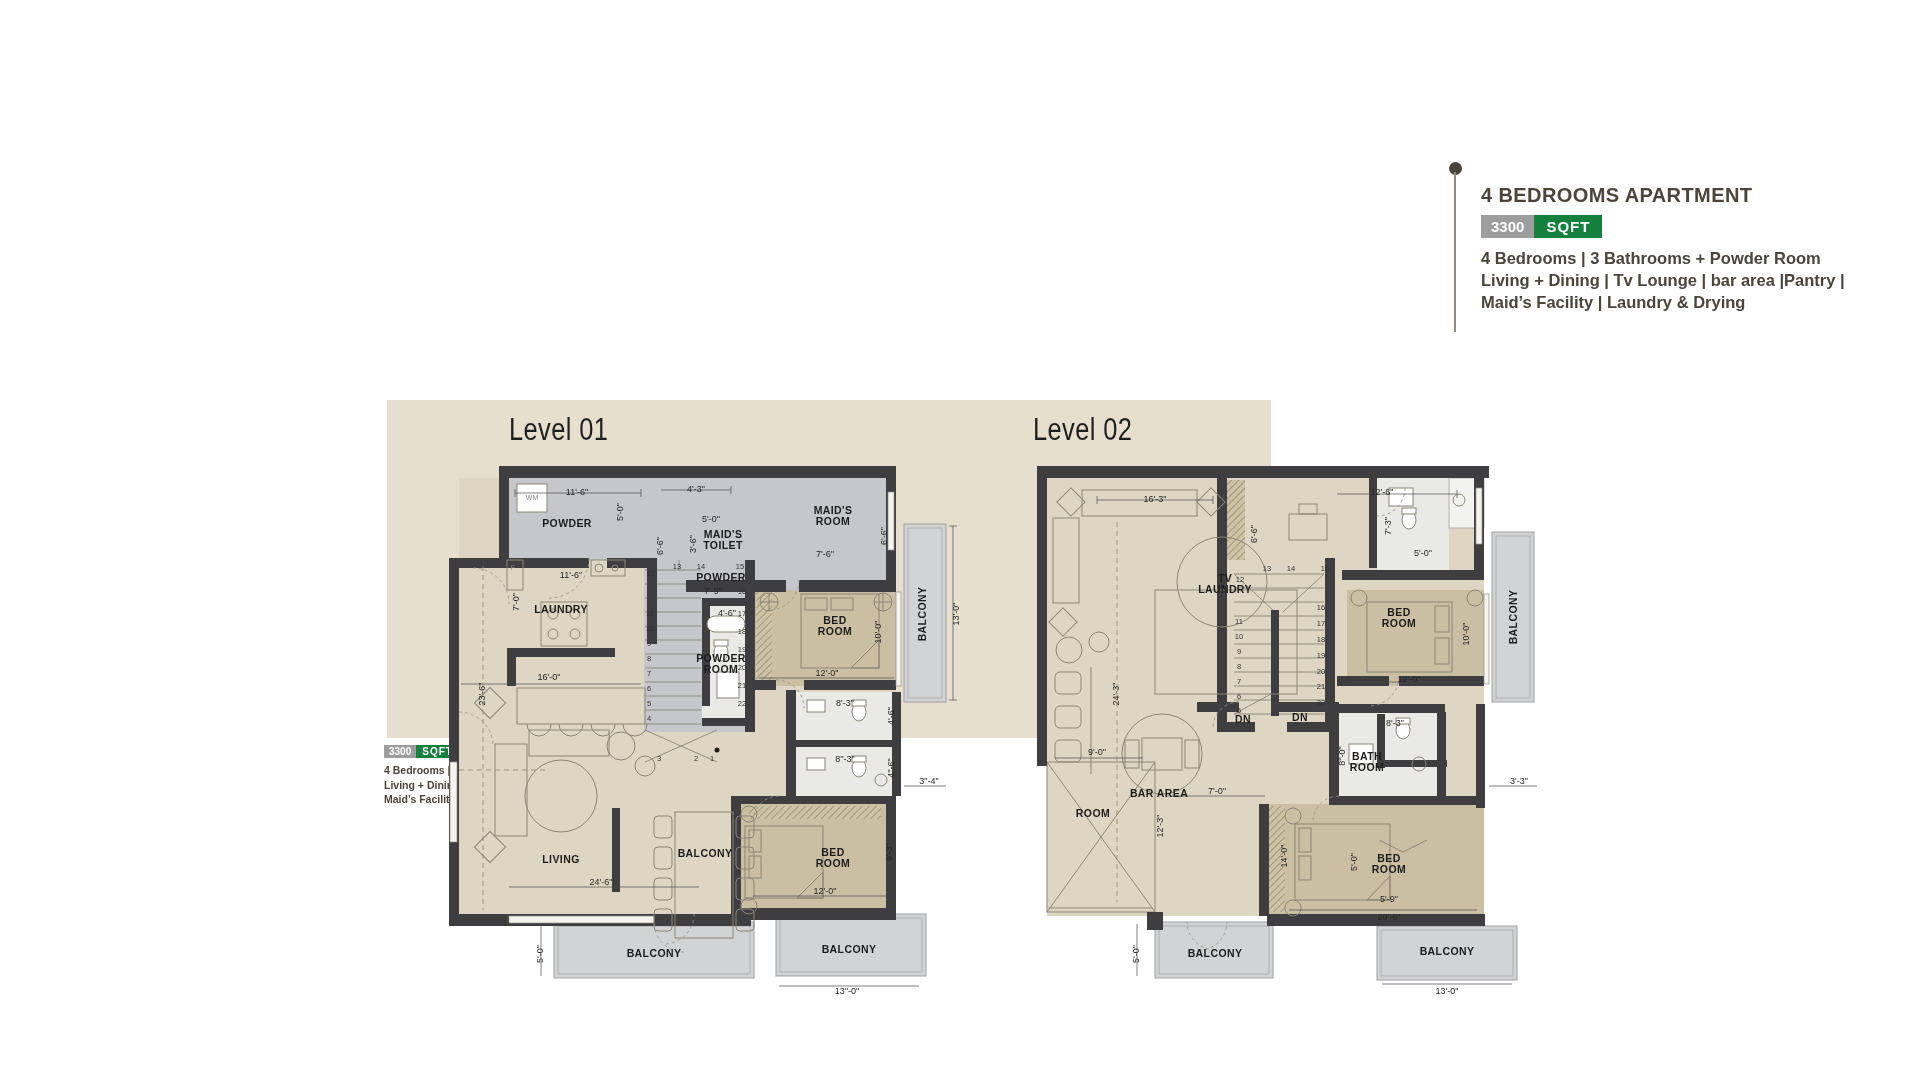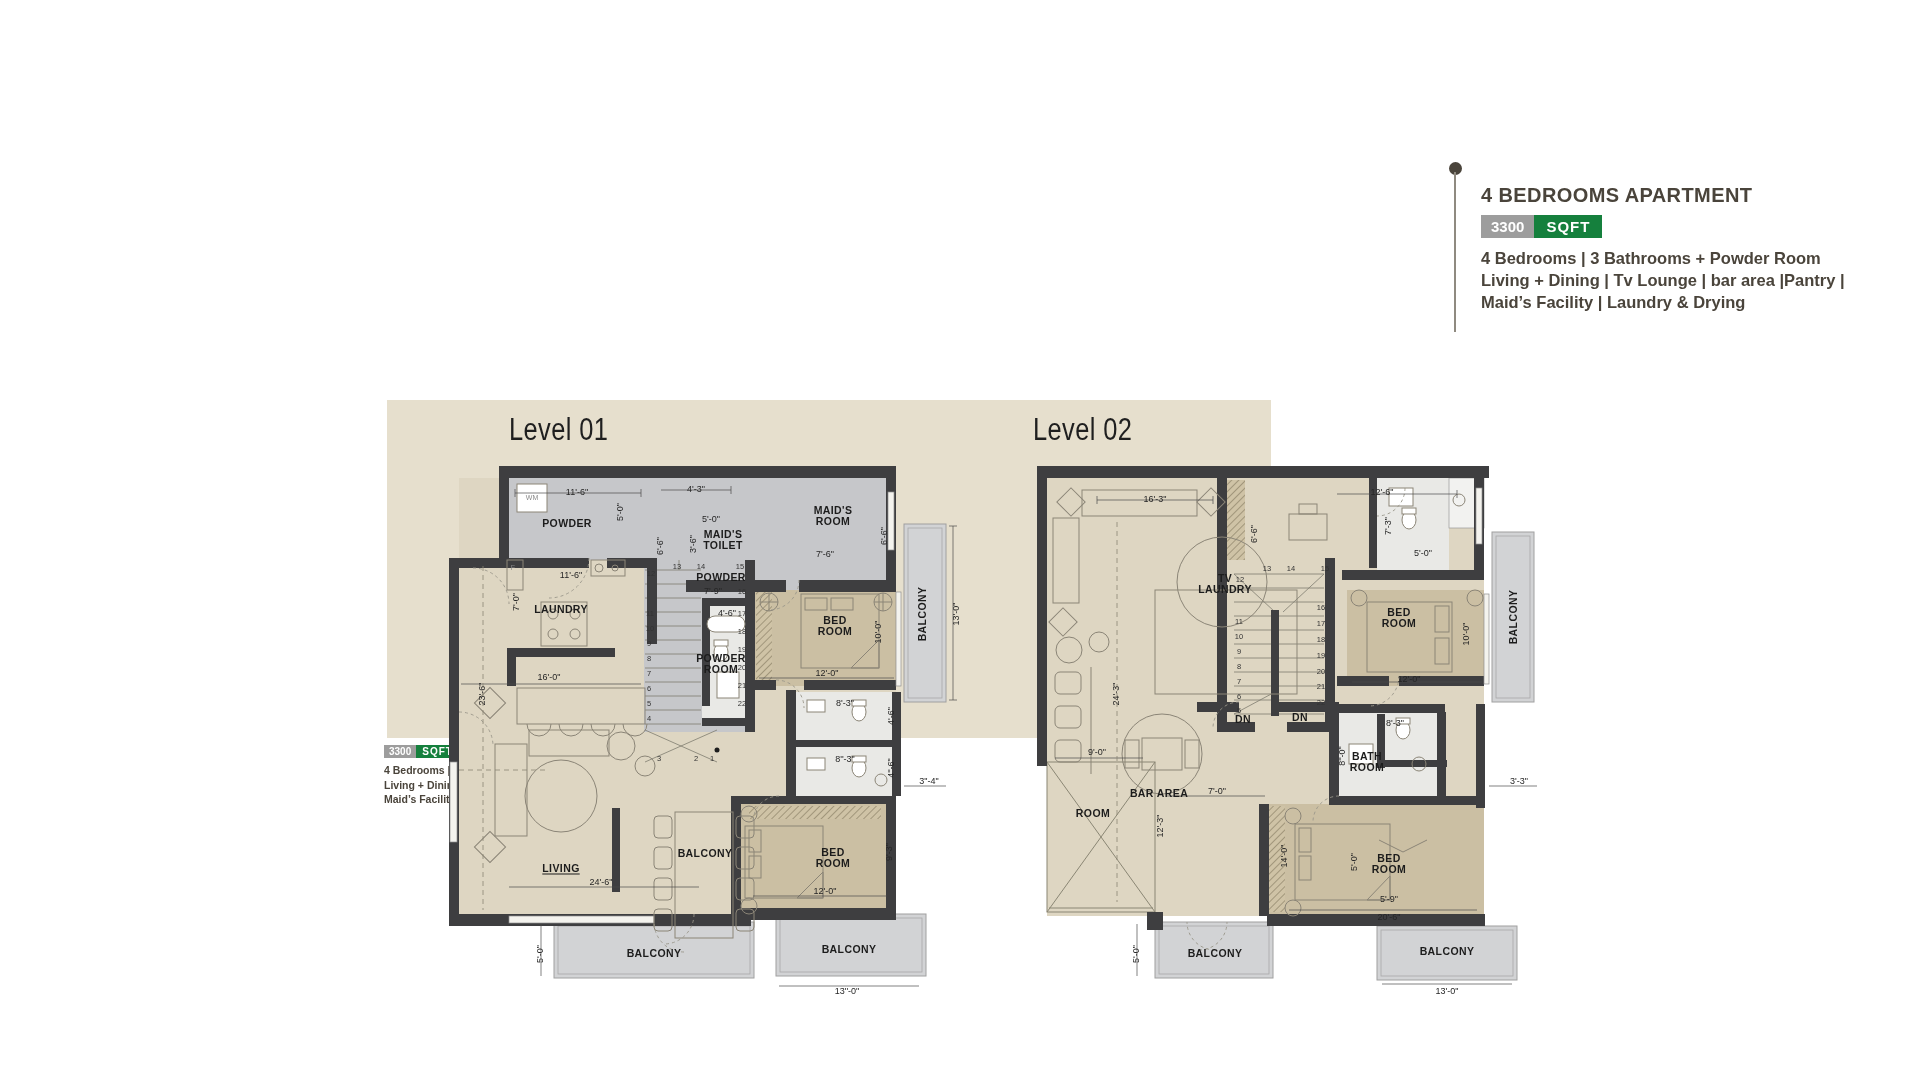--- a/index.html
+++ b/index.html
@@ -296,21 +296,21 @@
       <span class="lbl lbl-dim" style="left: 100px; top: 216px; transform: translate(-50%, -50%);">16'-0"</span>
       <span class="lbl lbl-dim" style="left: 34px; top: 232px; transform: translate(-50%, -50%) rotate(-90deg);">23'-6"</span>
       <span class="lbl lbl-room" style="left: 474px; top: 152px; transform: translate(-50%, -50%) rotate(-90deg);">BALCONY</span>
       <span class="lbl lbl-dim" style="left: 508px; top: 152px; transform: translate(-50%, -50%) rotate(-90deg);">13'-0"</span>
       <span class="lbl lbl-dim" style="left: 396px; top: 242px; transform: translate(-50%, -50%);">8'-3"</span>
       <span class="lbl lbl-dim" style="left: 443px; top: 254px; transform: translate(-50%, -50%) rotate(-90deg);">4'-6"</span>
       <span class="lbl lbl-dim" style="left: 396px; top: 298px; transform: translate(-50%, -50%);">8''-3"</span>
       <span class="lbl lbl-dim" style="left: 443px; top: 306px; transform: translate(-50%, -50%) rotate(-90deg);">4''-6"</span>
       <span class="lbl lbl-dim" style="left: 480px; top: 320px; transform: translate(-50%, -50%);">3"-4"</span>
       <span class="lbl lbl-room" style="left: 256px; top: 392px; transform: translate(-50%, -50%);">BALCONY</span>
-      <span class="lbl lbl-room" style="left: 112px; top: 407px; transform: translate(-50%, -50%); text-decoration: underline;">LIVING</span>
+      <span class="lbl lbl-room" style="left: 112px; top: 398px; transform: translate(-50%, -50%);">LIVING</span>
       <span class="lbl lbl-dim" style="left: 152px; top: 421px; transform: translate(-50%, -50%);">24'-6"</span>
       <span class="lbl lbl-room" style="left: 384px; top: 396px; transform: translate(-50%, -50%);">BED
 ROOM</span>
       <span class="lbl lbl-dim" style="left: 441px; top: 390px; transform: translate(-50%, -50%) rotate(-90deg);">9'-3"</span>
       <span class="lbl lbl-dim" style="left: 376px; top: 430px; transform: translate(-50%, -50%);">12'-0"</span>
       <span class="lbl lbl-room" style="left: 205px; top: 492px; transform: translate(-50%, -50%);">BALCONY</span>
       <span class="lbl lbl-dim" style="left: 92px; top: 492px; transform: translate(-50%, -50%) rotate(-90deg);">5'-0"</span>
       <span class="lbl lbl-room" style="left: 400px; top: 488px; transform: translate(-50%, -50%);">BALCONY</span>
       <span class="lbl lbl-dim" style="left: 398px; top: 530px; transform: translate(-50%, -50%);">13''-0"</span>
       <span class="lbl lbl-num" style="left: 202px; top: 112px; transform: translate(-50%, -50%);">12</span>

